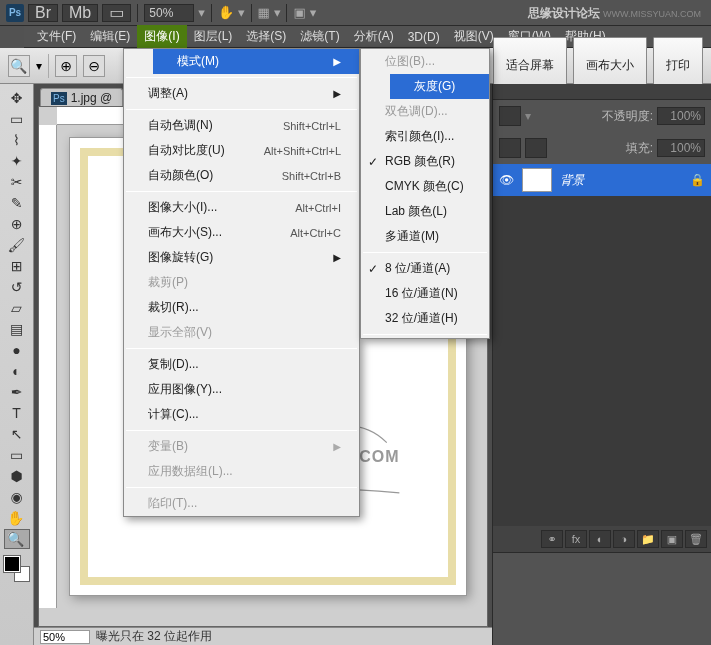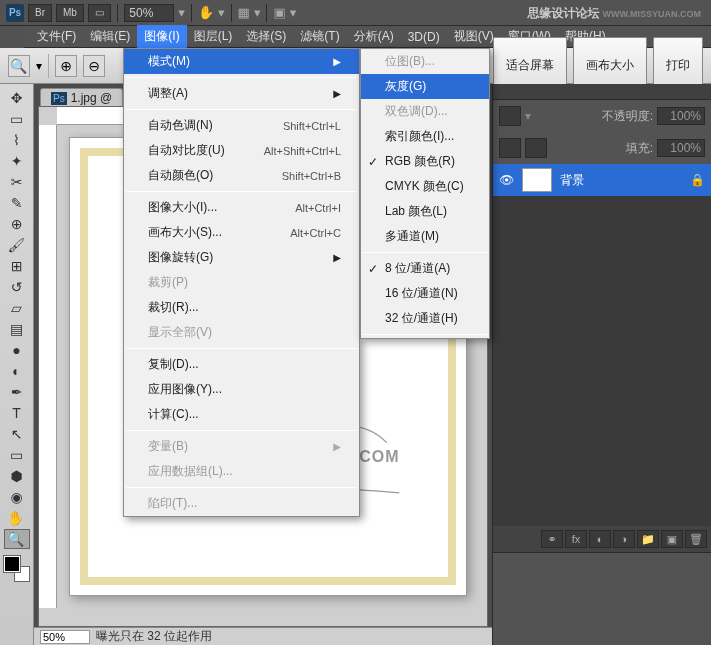--- a/index.html
+++ b/index.html
@@ -1,27 +1,27 @@
 <!DOCTYPE html>
 <html><head>
 <meta charset="utf-8">
 <style>
 *{margin:0;padding:0;box-sizing:border-box;font-family:"Microsoft YaHei",Tahoma,sans-serif;font-size:12px;}
 body{background:#525252;width:711px;height:645px;overflow:hidden;user-select:none;}
 .topbar{background:#535353;height:26px;display:flex;align-items:center;padding:0 6px;gap:4px;border-bottom:1px solid #2a2a2a;}
 .ps-logo{width:18px;height:18px;background:#1a3d5c;color:#7fb8e6;font-weight:bold;font-size:10px;display:flex;align-items:center;justify-content:center;border-radius:2px;}
-.tb-btn{background:#3e3e3e;border:1px solid #2a2a2a;color:#ccc;padding:2px 6px;font-size:10px;height:18px;display:flex;align-items:center;}
+.tb-btn{background:#3e3e3e;border:1px solid #2a2a2a;color:#ccc;padding:2px 6px;font-size:16px;height:18px;display:flex;align-items:center;}
 .tb-sep{width:1px;height:18px;background:#2a2a2a;margin:0 2px;}
 .zoom-sel{background:#3e3e3e;border:1px solid #2a2a2a;color:#ccc;padding:1px 4px;width:50px;height:18px;}
 .icon-sm{color:#aaa;font-size:13px;}
-.brand{position:absolute;right:10px;top:5px;color:#888;font-size:11px;font-weight:bold;}
+.brand{position:absolute;right:10px;top:5px;color:#888;font-size:11px;}
 .brand b{color:#ccc;}
 .menubar{background:#535353;height:22px;display:flex;align-items:center;padding:0 6px;border-bottom:1px solid #2a2a2a;margin-left:24px;}
 .menubar span{color:#ddd;padding:3px 7px;cursor:pointer;}
-.menubar span.active{background:#3b82f6;color:#fff;}
+.menubar span.active{background:#4d7c0f;color:#fff;}
 .optbar{background:linear-gradient(#e8e8e8,#cfcfcf);height:36px;border-bottom:1px solid #888;display:flex;align-items:center;padding:0 8px;gap:6px;}
 .optbar .tool-i{width:22px;height:22px;border:1px solid #999;background:#ddd;display:flex;align-items:center;justify-content:center;font-size:14px;}
 .optbar .btn{background:linear-gradient(#fafafa,#e0e0e0);border:1px solid #888;border-radius:1px;padding:19px 12px;color:#222;}
 .workarea{display:flex;height:561px;}
 .toolbox{width:34px;background:linear-gradient(#d8d8d8,#c8c8c8);border-right:1px solid #888;display:flex;flex-direction:column;align-items:center;padding:4px 0;gap:1px;}
 .toolbox .tool{width:26px;height:20px;display:flex;align-items:center;justify-content:center;color:#333;font-size:14px;cursor:pointer;}
 .toolbox .tool.sel{background:#aaa;border:1px solid #666;}
 .toolbox .swatches{margin-top:6px;position:relative;width:26px;height:26px;}
 .toolbox .sw-fg{position:absolute;width:16px;height:16px;background:#000;border:1px solid #fff;outline:1px solid #666;top:0;left:0;}
 .toolbox .sw-bg{position:absolute;width:16px;height:16px;background:#fff;border:1px solid #666;bottom:0;right:0;}
@@ -45,21 +45,21 @@
 .mini-btn{width:22px;height:20px;background:#3a3a3a;border:1px solid #2a2a2a;}
 .layer-row{background:#2b6cd4;color:#fff;display:flex;align-items:center;padding:4px 6px;gap:8px;}
 .layer-row .thumb{width:30px;height:24px;background:#fff;border:1px solid #999;}
 .layer-row .lock{margin-left:auto;}
 .panel-footer{display:flex;justify-content:flex-end;gap:2px;padding:4px;background:#434343;}
 .panel-footer .mini-btn{width:22px;height:18px;color:#aaa;font-size:11px;display:flex;align-items:center;justify-content:center;}
 
 .dropdown{position:absolute;background:#f0f0f0;border:1px solid #8a8a8a;box-shadow:3px 3px 8px rgba(0,0,0,.4);z-index:100;}
 .dd-main{left:123px;top:48px;width:237px;}
 .dd-item{display:flex;align-items:center;padding:4px 18px 4px 24px;color:#222;position:relative;}
-.dd-item.hl{background:#2b6cd4;color:#fff;}
+.dd-item.hl{background:#2b6cd4;color:#fff;margin-left:29px;}
 .dd-item.dis{color:#9a9a9a;}
 .dd-item .sc{margin-left:auto;color:#555;font-size:11px;}
 .dd-item .arrow{margin-left:auto;font-size:10px;}
 .dd-sep{height:1px;background:#c0c0c0;margin:3px 2px;border-bottom:1px solid #fff;}
 .dd-sub{left:360px;top:48px;width:130px;}
 .dd-check::before{content:"✓";position:absolute;left:7px;}
 svg{display:block;}
 </style>
 </head>
 <body>
@@ -186,21 +186,21 @@
       <div class="panel-row">
         <div class="mini-btn"></div>
         <div class="mini-btn"></div>
         <span style="flex:1"></span>
         <span>填充:</span>
         <span class="fld">100%</span>
       </div>
       <div class="layer-row">
         <span>👁</span>
         <div class="thumb"></div>
-        <span style="">背景</span>
+        <span style="font-style:italic">背景</span>
         <span class="lock">🔒</span>
       </div>
       <div style="height:330px;background:#3a3a3a;"></div>
       <div class="panel-footer">
         <div class="mini-btn">⚭</div>
         <div class="mini-btn">fx</div>
         <div class="mini-btn">◐</div>
         <div class="mini-btn">◑</div>
         <div class="mini-btn">📁</div>
         <div class="mini-btn">▣</div>

